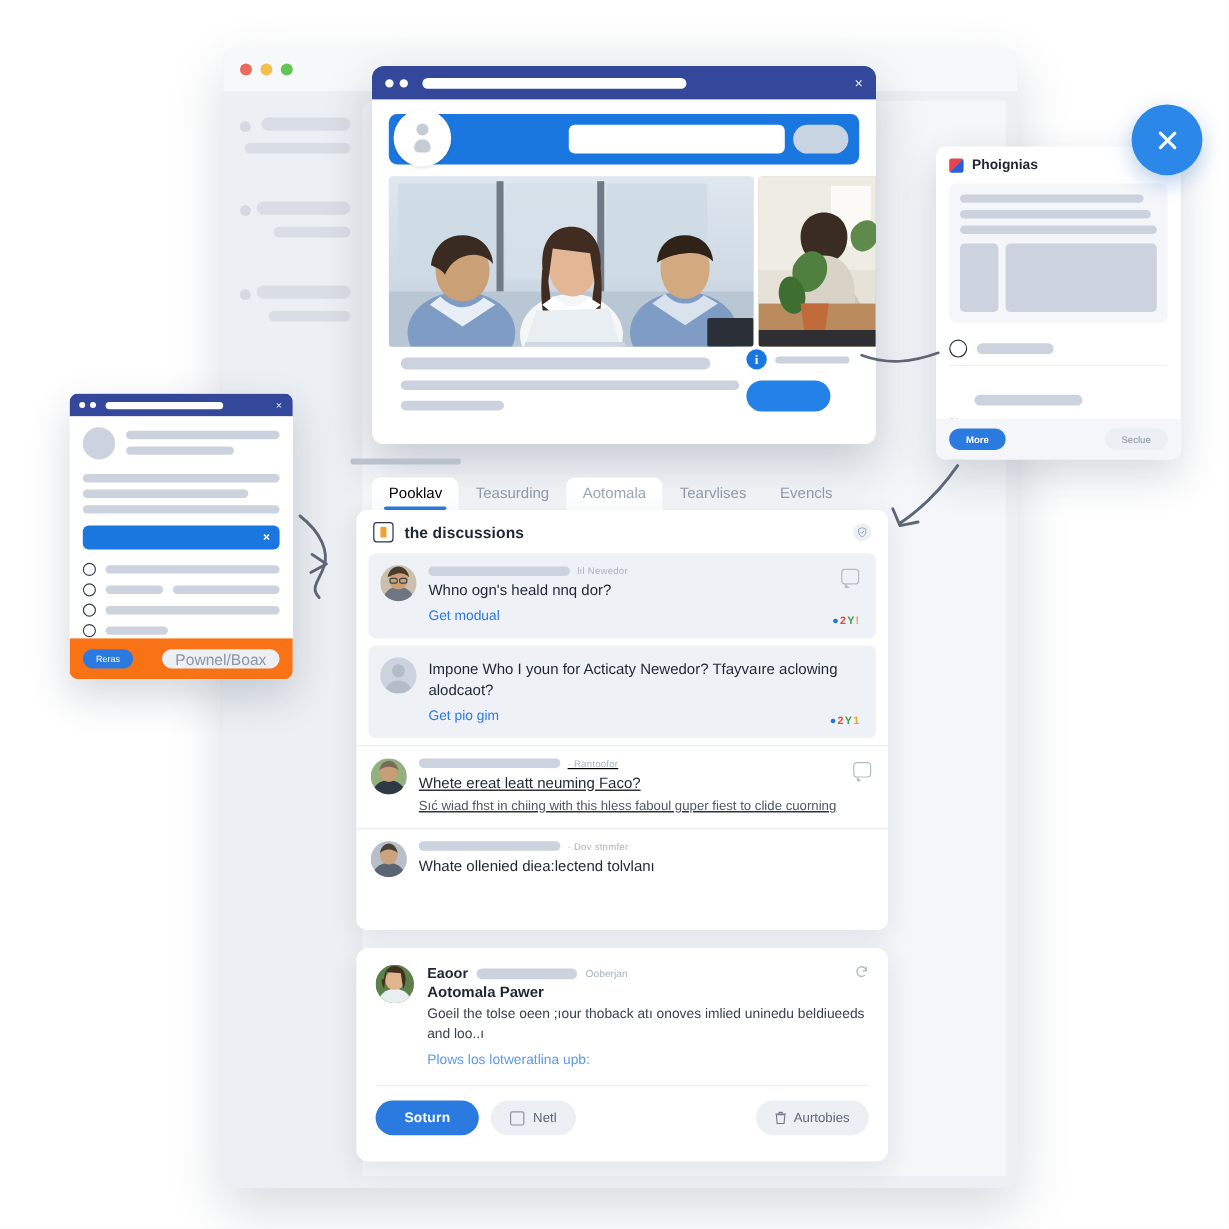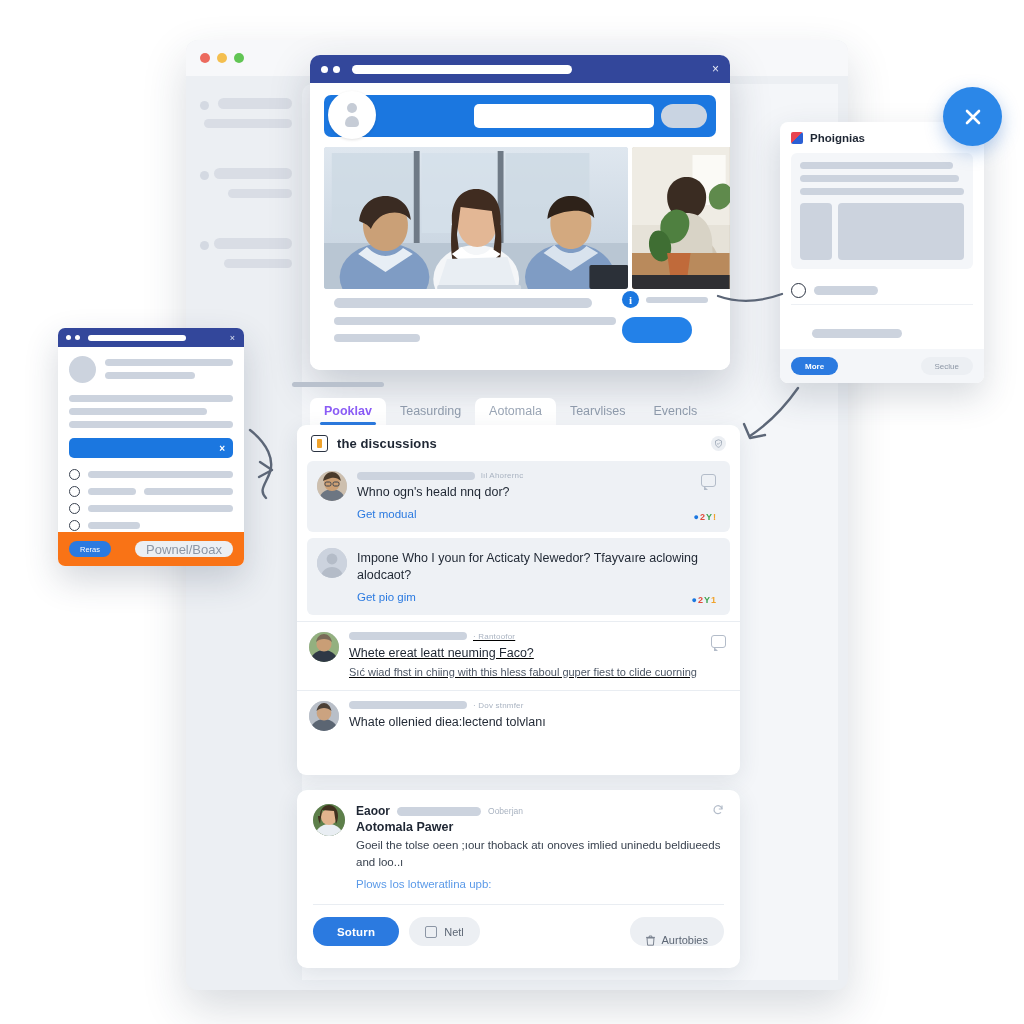--- a/index.html
+++ b/index.html
@@ -102,21 +102,21 @@
   .scroll-pill{position:absolute;left:292px;top:382px;width:92px;height:5px;border-radius:3px;background:#b9c1cd;}
 
   .tabs{
     position:absolute;left:310px;top:395px;width:430px;height:30px;display:flex;align-items:flex-end;
   }
   .tab{
     font-size:12.5px;color:#8e9aab;padding:6px 14px 7px;position:relative;
     white-space:nowrap;border-radius:7px 7px 0 0;
   }
   .tab.active{
-    color:#8b5cf6;font-weight:700;background:#ffffff;text-align:center;
+    color:#000000;font-weight:400;background:#ffffff;text-align:center;
   }
   .tab.active:after{
     content:"";position:absolute;left:10px;right:10px;bottom:0;height:3px;
     background:#2b7ae0;border-radius:2px;
   }
   .tab.raised{background:#ffffff;color:#9aa5b5;}
 
   
   .disc-card{
     position:absolute;left:297px;top:425px;width:443px;height:350px;
@@ -190,21 +190,21 @@
   .comp-actions{display:flex;align-items:center;padding:12px 16px 0;gap:10px;position:relative;}
   .btn-primary{
     background:#2b7ae0;color:#fff;font-size:11.5px;font-weight:700;
     border:none;border-radius:17px;height:29px;padding:0 24px;letter-spacing:.2px;
   }
   .btn-ghost{
     background:#eceff3;color:#5d6775;font-size:11px;border:none;border-radius:17px;
     height:29px;padding:0 16px;display:flex;align-items:center;gap:7px;
   }
   .sq{width:10px;height:10px;border:1.4px solid #8c96a5;border-radius:2px;display:inline-block;}
-  .btn-right{margin-left:auto;align-items:flex-end;}
+  .btn-right{margin-left:auto;}
   .trash{width:9px;height:11px;position:relative;display:inline-block;}
   .trash svg{width:9px;height:11px;display:block;}
 
   
   .left-win{
     position:absolute;left:58px;top:328px;width:186px;height:238px;
     background:#ffffff;border-radius:7px;
     box-shadow:0 14px 34px rgba(40,55,80,.20);
     overflow:hidden;
   }
@@ -431,21 +431,21 @@
             <ellipse cx="15" cy="30" rx="13" ry="12" fill="#6d7682"></ellipse>
             <circle cx="15" cy="12" r="8" fill="#cc9f74"></circle>
             <path d="M6 10c1-6 5-9 9-9s8 3 9 9c-3-3-7-4-10-3-3 1-6 2-8 3z" fill="#4a3b2c"></path>
             <rect x="8" y="11" width="6" height="4" rx="1.6" fill="none" stroke="#3e4650" stroke-width="1"></rect>
             <rect x="16" y="11" width="6" height="4" rx="1.6" fill="none" stroke="#3e4650" stroke-width="1"></rect>
           </svg>
       </div>
       <div class="t-body">
         <div class="meta">
           <span class="meta-bar"></span>
-          <span class="meta-sub">lıl Ahorernc</span>
+          <span class="meta-sub">lıl Newedor</span>
         </div>
         <div class="t-title">Whno ogn's heald nnq dor?</div>
         <a class="t-link">Get modual</a>
       </div>
       <span class="bubble"></span>
       <span class="react">
         <span class="e1">●</span>
           <span class="e2">2</span>
           <span class="e3">Y</span>
           <span class="e4">!</span>

